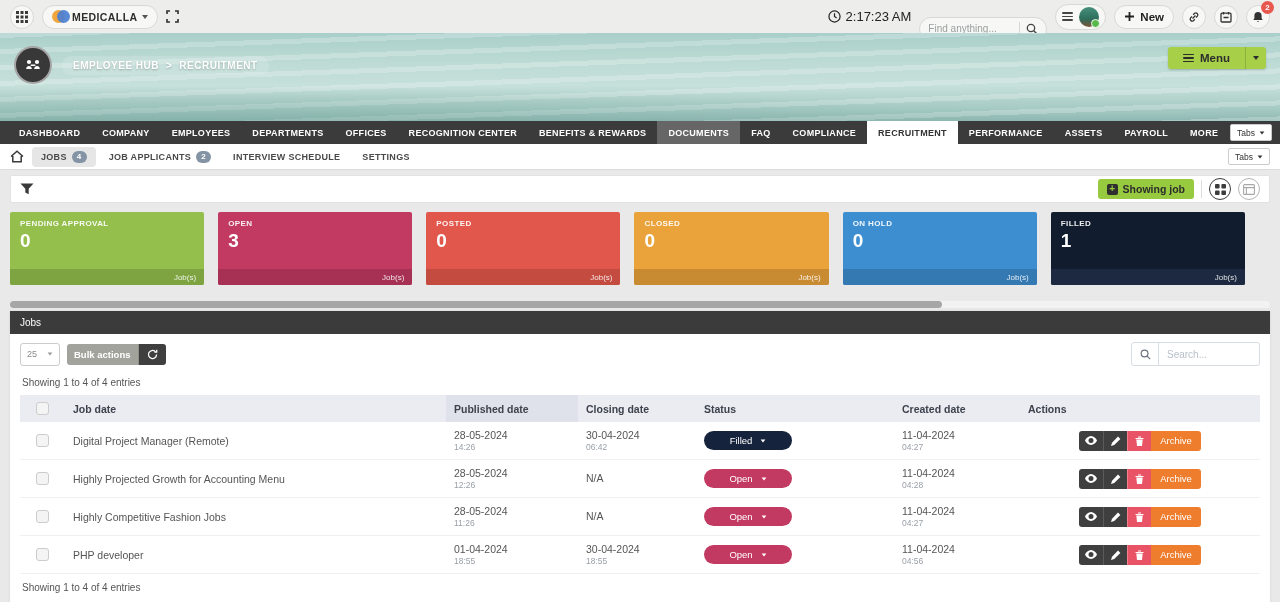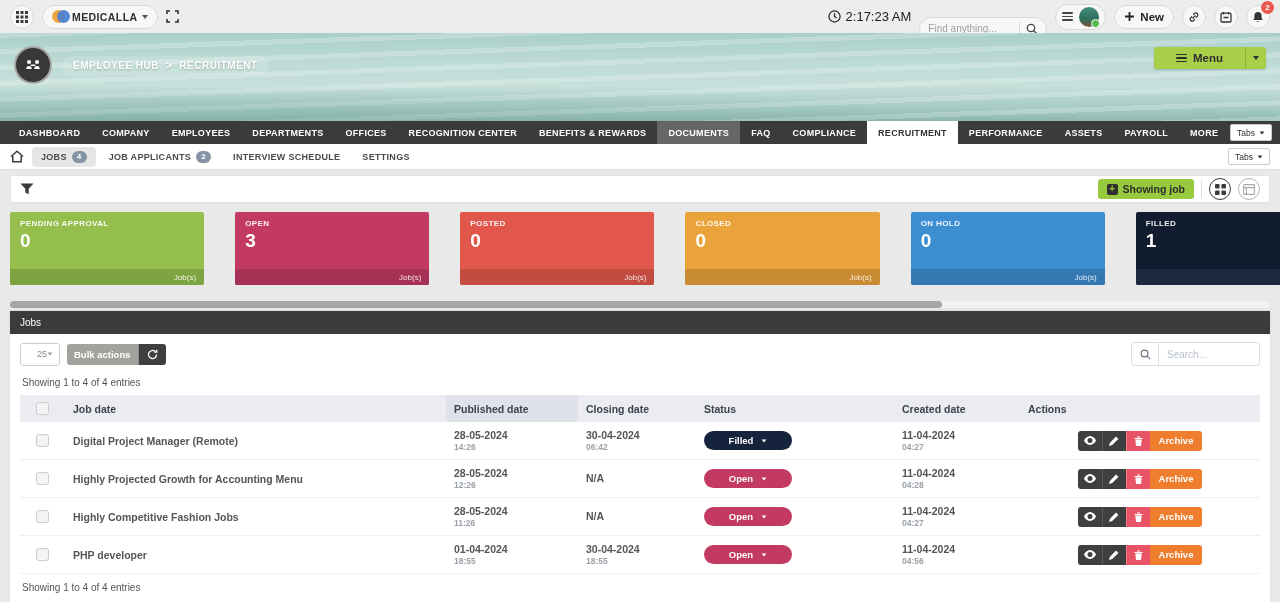--- a/index.html
+++ b/index.html
@@ -34,21 +34,21 @@
       radial-gradient(120% 90% at 20% 110%, rgba(120,170,160,.55) 0%, rgba(120,170,160,0) 55%),
       repeating-linear-gradient(178deg, rgba(255,255,255,.22) 0 5px, rgba(255,255,255,0) 5px 16px),
       linear-gradient(180deg, #a9cfca 0%, #bedbd5 35%, #c6e0da 60%, #a3c8c2 88%, #8fb8b2 100%);
   }
   .hero-left { display:flex; align-items:center; gap:10px; }
   .hub-logo { width:38px; height:38px; border-radius:50%; background:#383838; border:2px solid rgba(255,255,255,.55); display:flex; align-items:center; justify-content:center; }
   .breadcrumb { display:flex; align-items:center; gap:7px; background:rgba(255,255,255,.14); border-radius:11px; padding:4px 11px; }
   .breadcrumb span { color:#fff; font-size:10px; font-weight:bold; letter-spacing:.5px; text-shadow:0 1px 2px rgba(0,0,0,.25); }
   .bc-sep { color:#fff; font-size:10px; font-weight:bold; text-shadow:0 1px 2px rgba(0,0,0,.25); }
   .menu-btn-wrap { position:absolute; top:14px; right:14px; display:flex; border-radius:3px; overflow:hidden; box-shadow:0 1px 2px rgba(0,0,0,.2); }
-  .menu-main { background:#a7cf48; display:flex; align-items:center; gap:6px; padding:5px 22px; cursor:pointer; }
+  .menu-main { background:#a7cf48; display:flex; align-items:center; gap:6px; padding:5px 15px; cursor:pointer; }
   .menu-main span { font-size:11.5px; font-weight:bold; color:#2d2d2d; }
   .menu-caret { background:#a7cf48; border-left:1px solid rgba(0,0,0,.15); display:flex; align-items:center; padding:0 7px; cursor:pointer; }
   .hamburger { display:inline-flex; flex-direction:column; gap:2px; }
   .hamburger i { width:11px; height:1.6px; background:#2d2d2d; border-radius:1px; }
   .hamburger.gray i { background:#444; }
 
   
   .mainnav { background:#3b3b3b; height:23px; display:flex; align-items:stretch; padding-left:8px; position:relative; }
   .mainnav a { color:#fff; font-size:9px; font-weight:bold; letter-spacing:.3px; display:flex; align-items:center; padding:0 11px; cursor:pointer; white-space:nowrap; }
   .mainnav a.hl { background:#666; }
@@ -68,51 +68,51 @@
   .toolbar-right { margin-left:auto; display:flex; align-items:center; gap:7px; }
   .create-btn { background:#97ca3e; border-radius:3px; display:flex; align-items:center; gap:5px; padding:4px 9px; cursor:pointer; }
   .create-btn .plus-sq { width:11px; height:11px; background:#2f2f2f; border-radius:2px; color:#97ca3e; font-size:10px; font-weight:bold; display:flex; align-items:center; justify-content:center; line-height:1; }
   .create-btn span.lbl { font-size:10.5px; font-weight:bold; color:#2d2d2d; }
   .vdiv { width:1px; height:18px; background:#ddd; }
   .view-toggle { width:22px; height:22px; border-radius:50%; display:flex; align-items:center; justify-content:center; cursor:pointer; }
   .view-toggle.on { border:1.5px solid #3c3c3c; color:#3c3c3c; }
   .view-toggle.off { border:1.5px solid #b5b5b5; color:#a8a8a8; }
 
   
-  .cards { margin:9px 10px 16px; display:flex; gap:31px; }
+  .cards { margin:9px 10px 16px; display:flex; gap:14px; }
   .scard { flex:0 0 calc((100% - 95px)/6); border-radius:2px; overflow:hidden; display:flex; flex-direction:column; height:73px; cursor:pointer; }
   .scard .body { flex:1; padding:7px 10px; }
   .scard .lbl { color:rgba(255,255,255,.92); font-size:8px; font-weight:bold; letter-spacing:.4px; }
   .scard .val { color:#fff; font-size:19px; font-weight:bold; margin-top:2px; }
   .scard .foot { height:16px; display:flex; align-items:center; justify-content:flex-end; padding:0 8px; color:rgba(255,255,255,.85); font-size:8px; }
 
   .hscroll { margin:4px 10px 0; height:7px; background:#f2f2f2; border-radius:4px; }
   .hscroll .thumb { width:74%; height:7px; background:#a6a6a6; border-radius:4px; cursor:pointer; }
 
   
   .panel { margin:3px 10px 8px; background:#fff; box-shadow:0 0 3px rgba(0,0,0,.08); }
   .panel-title { background:#3b3b3b; color:#fff; font-size:10px; padding:6px 10px; }
   .controls { display:flex; align-items:center; padding:8px 10px 6px; }
-  .pagesize { width:40px; height:23px; border:1px solid #ccc; border-radius:3px; display:flex; align-items:center; justify-content:flex-end; padding:0 6px; font-size:9px; color:#8a8a8a; margin-right:7px; cursor:pointer; }
+  .pagesize { width:40px; height:23px; border:1px solid #ccc; border-radius:3px; display:flex; align-items:center; justify-content:space-between; padding:0 6px; font-size:9px; color:#8a8a8a; margin-right:7px; cursor:pointer; }
   .pagesize .caret { transform:scale(.8); border-top-color:#999; }
   .bulk-group { display:flex; border-radius:3px; overflow:hidden; }
   .bulk-btn { background:#a3a39e; color:#fff; font-size:9.5px; font-weight:bold; padding:5px 7px; cursor:pointer; }
   .refresh-btn { background:#3f3f3f; color:#fff; display:flex; align-items:center; padding:0 8px; cursor:pointer; border-left:1px solid #8f8f8a; }
   .tbl-search { margin-left:auto; display:flex; align-items:center; height:24px; border:1px solid #d8dce3; border-radius:3px; overflow:hidden; }
   .tbl-search .icon-seg { width:27px; height:100%; display:flex; align-items:center; justify-content:center; border-right:1px solid #d8dce3; color:#6b7280; }
   .tbl-search input { border:0; outline:0; width:100px; padding:0 8px; font-size:10px; color:#555; font-family:inherit; }
   .tbl-search input::placeholder { color:#b9c0cb; }
   .showing { font-size:10px; color:#555; padding:5px 12px 7px; }
   .showing.bottom { padding:8px 12px 2px; }
 
   
   .tbl { margin:0 10px; }
   .trow { display:flex; align-items:stretch; }
   .trow.head { background:#eaecf1; }
-  .tcell { padding:7px 8px; font-size:10.5px; color:#555; display:flex; flex-direction:column; justify-content:center;font-weight:bold; }
+  .tcell { padding:7px 8px; font-size:10.5px; color:#555; display:flex; flex-direction:column; justify-content:center; }
   .trow.head .tcell { color:#3d424d; font-weight:bold; font-size:10.5px; }
   .trow.head .tcell.c-pub { background:#dfe2ea; }
   .c-check { flex:0 0 45px; align-items:center; }
   .c-title { flex:1 1 auto; }
   .c-pub { flex:0 0 132px; }
   .c-close { flex:0 0 118px; }
   .c-status { flex:0 0 198px; }
   .c-created { flex:0 0 126px; }
   .c-actions { flex:0 0 240px; }
   .trow.data { border-bottom:1px solid #f0f0f0; min-height:30px; }

